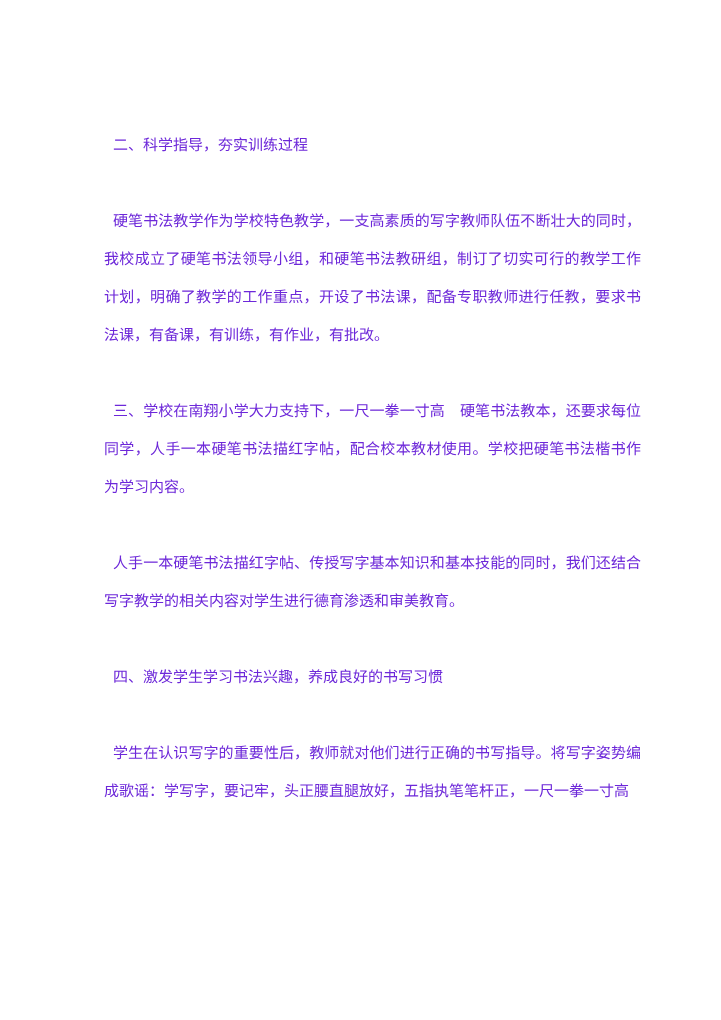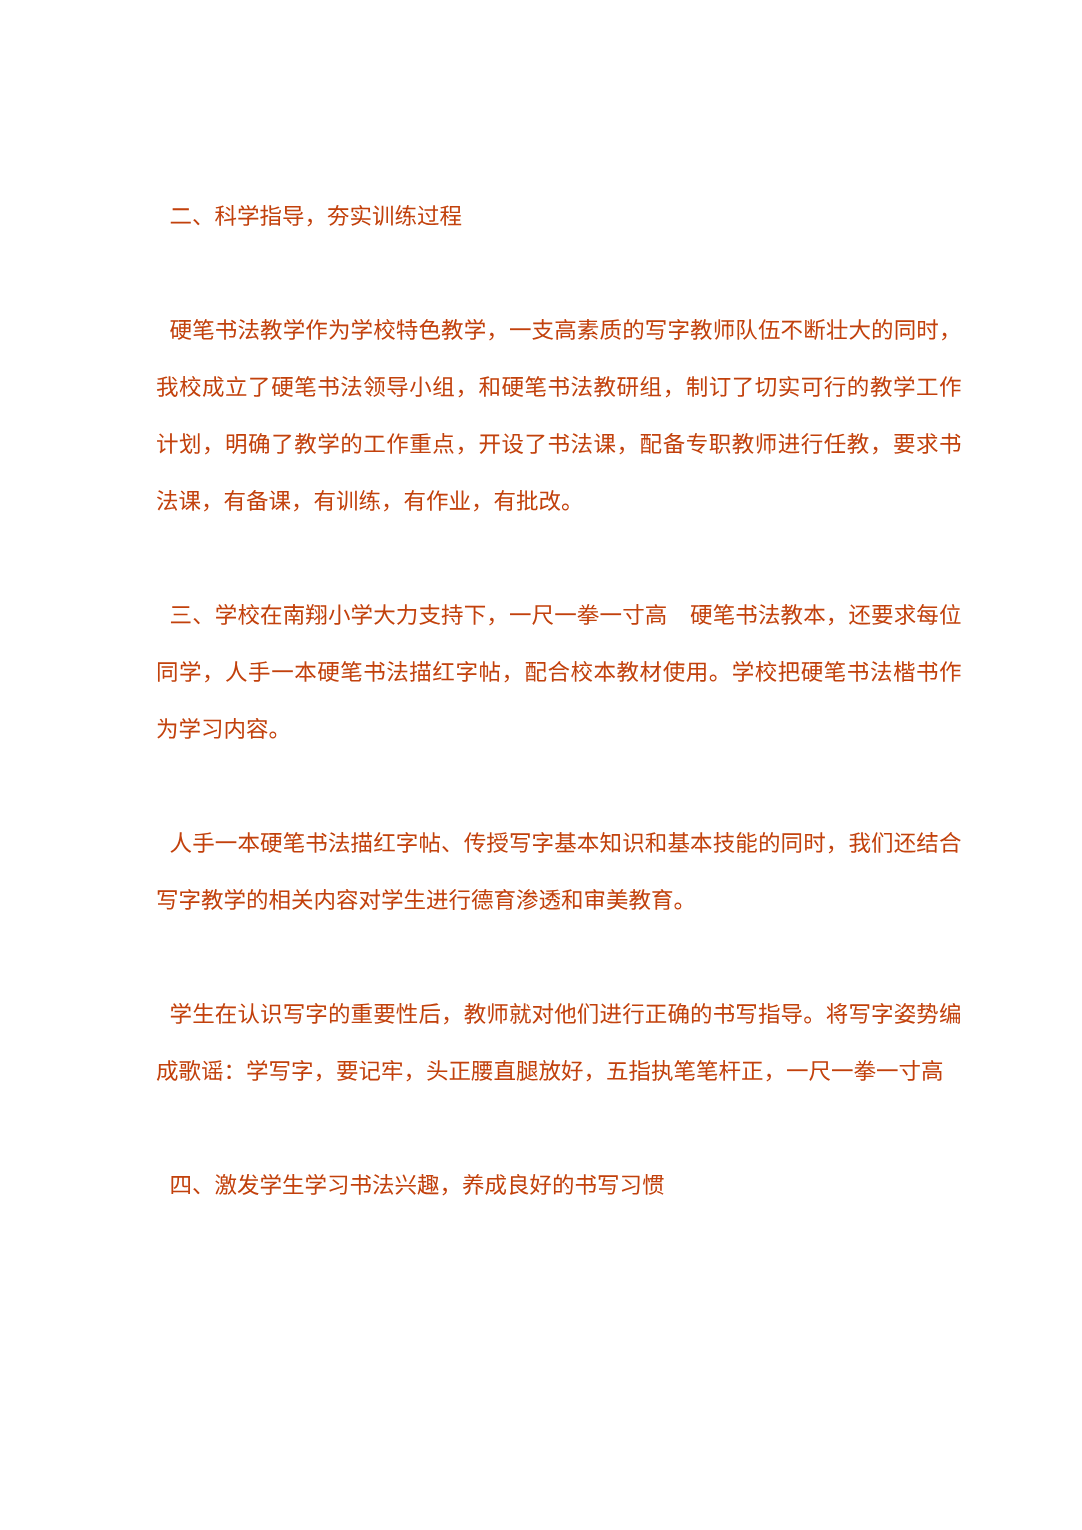--- a/index.html
+++ b/index.html
@@ -20,32 +20,32 @@
     padding: 126px 80px 0 104px;
     background: #ffffff;
   }
   .doc {
     width: 537px;
   }
   .doc p {
     margin: 0 0 38px 0;
     font-size: 15px;
     line-height: 38px;
-    color: #c2410c;
+    color: #6d28d9;
     letter-spacing: 0;
     text-align: justify;
     text-indent: 9px;
     word-break: break-all;
   }
 </style>
 </head>
 <body>
 
 <div class="page">
   <div class="doc">
     <p>二、科学指导，夯实训练过程</p>
     <p>硬笔书法教学作为学校特色教学，一支高素质的写字教师队伍不断壮大的同时，我校成立了硬笔书法领导小组，和硬笔书法教研组，制订了切实可行的教学工作计划，明确了教学的工作重点，开设了书法课，配备专职教师进行任教，要求书法课，有备课，有训练，有作业，有批改。</p>
     <p>三、学校在南翔小学大力支持下，一尺一拳一寸高　硬笔书法教本，还要求每位同学，人手一本硬笔书法描红字帖，配合校本教材使用。学校把硬笔书法楷书作为学习内容。</p>
     <p>人手一本硬笔书法描红字帖、传授写字基本知识和基本技能的同时，我们还结合写字教学的相关内容对学生进行德育渗透和审美教育。</p>
+    <p>四、激发学生学习书法兴趣，养成良好的书写习惯</p>
     <p>学生在认识写字的重要性后，教师就对他们进行正确的书写指导。将写字姿势编成歌谣：学写字，要记牢，头正腰直腿放好，五指执笔笔杆正，一尺一拳一寸高</p>
-    <p>四、激发学生学习书法兴趣，养成良好的书写习惯</p>
   </div>
 </div>
 
 </body></html>

